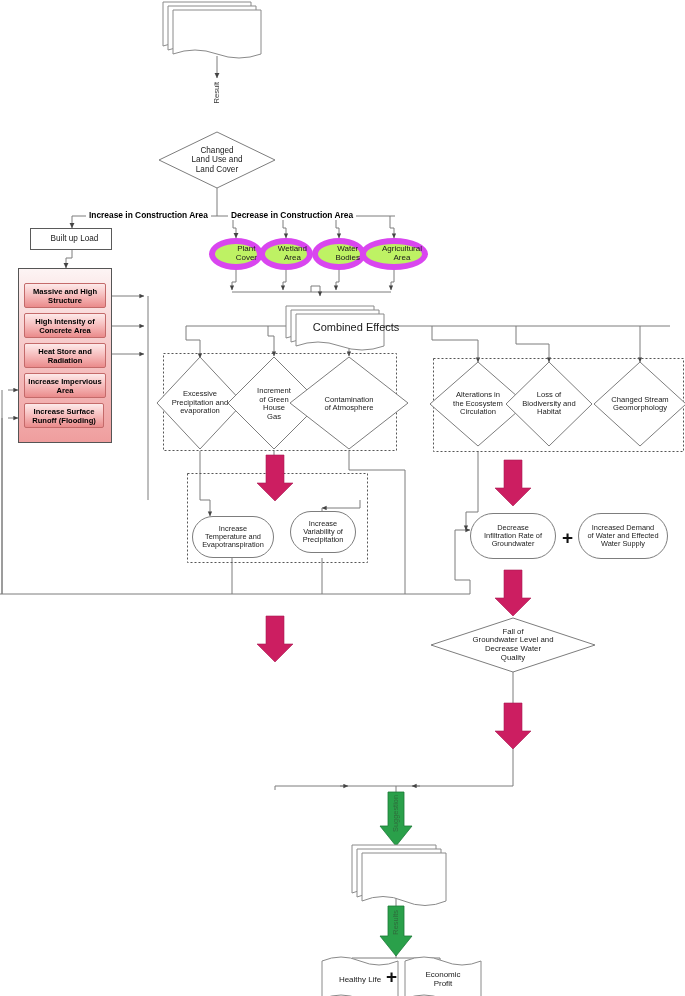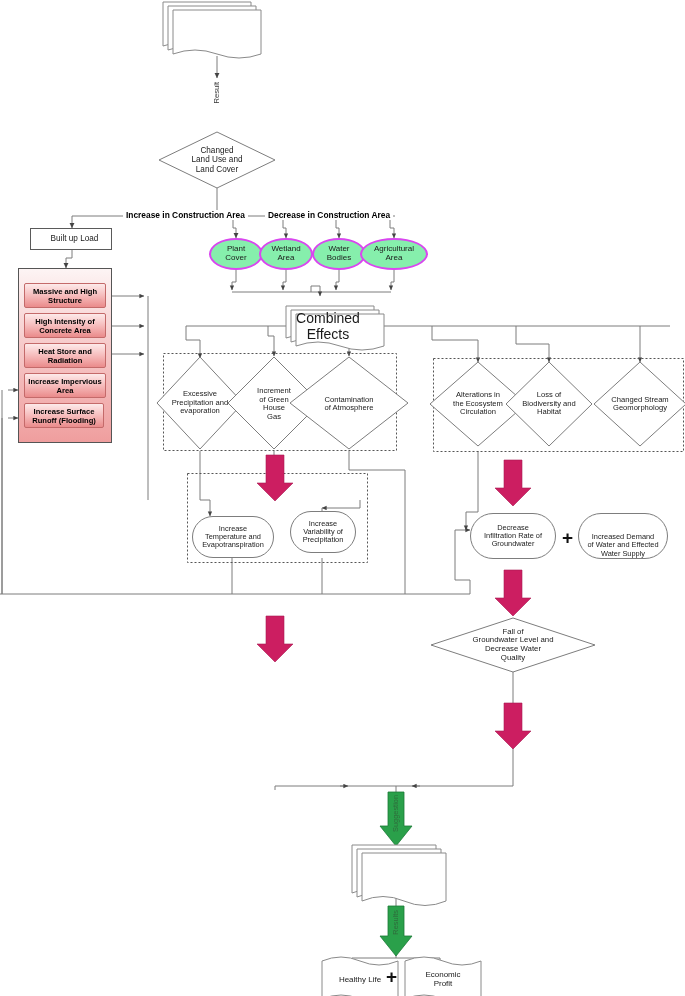--- a/index.html
+++ b/index.html
@@ -10,36 +10,36 @@
   .node span{display:block;line-height:1.12;}
 
   
   .doc{background:transparent;}
   .doc .lbl{position:relative;z-index:4;padding:0 6px;}
 
   
   .stadium{border:1px solid #7d7d7d;border-radius:999px;background:#fff;}
 
   
-  .ellipse{border:2px solid #d946ef;border-radius:50%;background:#86efac;}
+  .ellipse{border:6px solid #d946ef;border-radius:50%;background:#bef264;justify-content:flex-end;}
 
   
   .rect{border:1px solid #5a5a5a;background:#fff;padding-left:7px;}
 
   
   .panel{border:1px solid #555;background:linear-gradient(to bottom,#fdf4f4 0%,#f6c9c9 45%,#ef9e9e 100%);}
   .chip{position:absolute;border:1px solid #c46a6a;border-radius:2px;
         background:linear-gradient(to bottom,#fdeaea 0%,#f6bcbc 50%,#ea8b8b 100%);
         display:flex;align-items:center;justify-content:center;text-align:center;box-sizing:border-box;font-weight:bold;}
 
   
   .banner{background:transparent;}
 
   
-  .edge-label{position:absolute;font-weight:bold;background:#fff;padding:0 3px;white-space:nowrap;color:#000;margin-left:37px;}
+  .edge-label{position:absolute;font-weight:bold;background:#fff;padding:0 3px;white-space:nowrap;color:#000;}
   .vert-label{position:absolute;white-space:nowrap;color:#333;
     writing-mode:vertical-rl;transform:rotate(180deg);text-align:center;}
   .vert-label.onarrow{color:#1d1d1d;}
 
   
   .plus{position:absolute;color:#111;font-weight:bold;line-height:1;}
 </style>
 </head>
 <body>
 
@@ -222,21 +222,21 @@
       <span>Bodies</span>
     </span>
   </div>
   <div class="node ellipse" style="left:360px;top:238px;width:68px;height:32px;font-size:8px;">
     <span>
       <span>Agricultural</span>
       <span>Area</span>
     </span>
   </div>
 
-  <div class="node" style="left:284px;top:314px;width:88px;height:26px;font-size:14px;">
+  <div class="node" style="left:312px;top:314px;width:88px;height:26px;font-size:11px;">
     <span>Combined Effects</span>
   </div>
 
   <div class="node panel" style="left:18px;top:268px;width:94px;height:175px;"></div>
 
   <div class="chip" style="left:24px;top:283px;width:82px;height:25px;font-size:7.6px;">
     <span>
       <span>Massive and High</span>
       <span>Structure</span>
     </span>
@@ -325,21 +325,21 @@
   </div>
 
   <div class="node stadium" style="left:470px;top:513px;width:86px;height:46px;font-size:7.4px;">
     <span>
       <span>Decrease</span>
       <span>Infiltration Rate of</span>
       <span>Groundwater</span>
     </span>
   </div>
   <div class="plus" style="left:562px;top:528px;font-size:19px;">+</div>
-  <div class="node stadium" style="left:578px;top:513px;width:90px;height:46px;font-size:7.4px;align-items:flex-end;">
+  <div class="node stadium" style="left:578px;top:513px;width:90px;height:46px;font-size:7.4px;">
     <span>
       <span>Increased Demand</span>
       <span>of Water and Effected</span>
       <span>Water Supply</span>
     </span>
   </div>
 
   <div class="node" style="left:443px;top:623px;width:140px;height:44px;font-size:7.8px;">
     <span>
       <span>Fall of</span>

